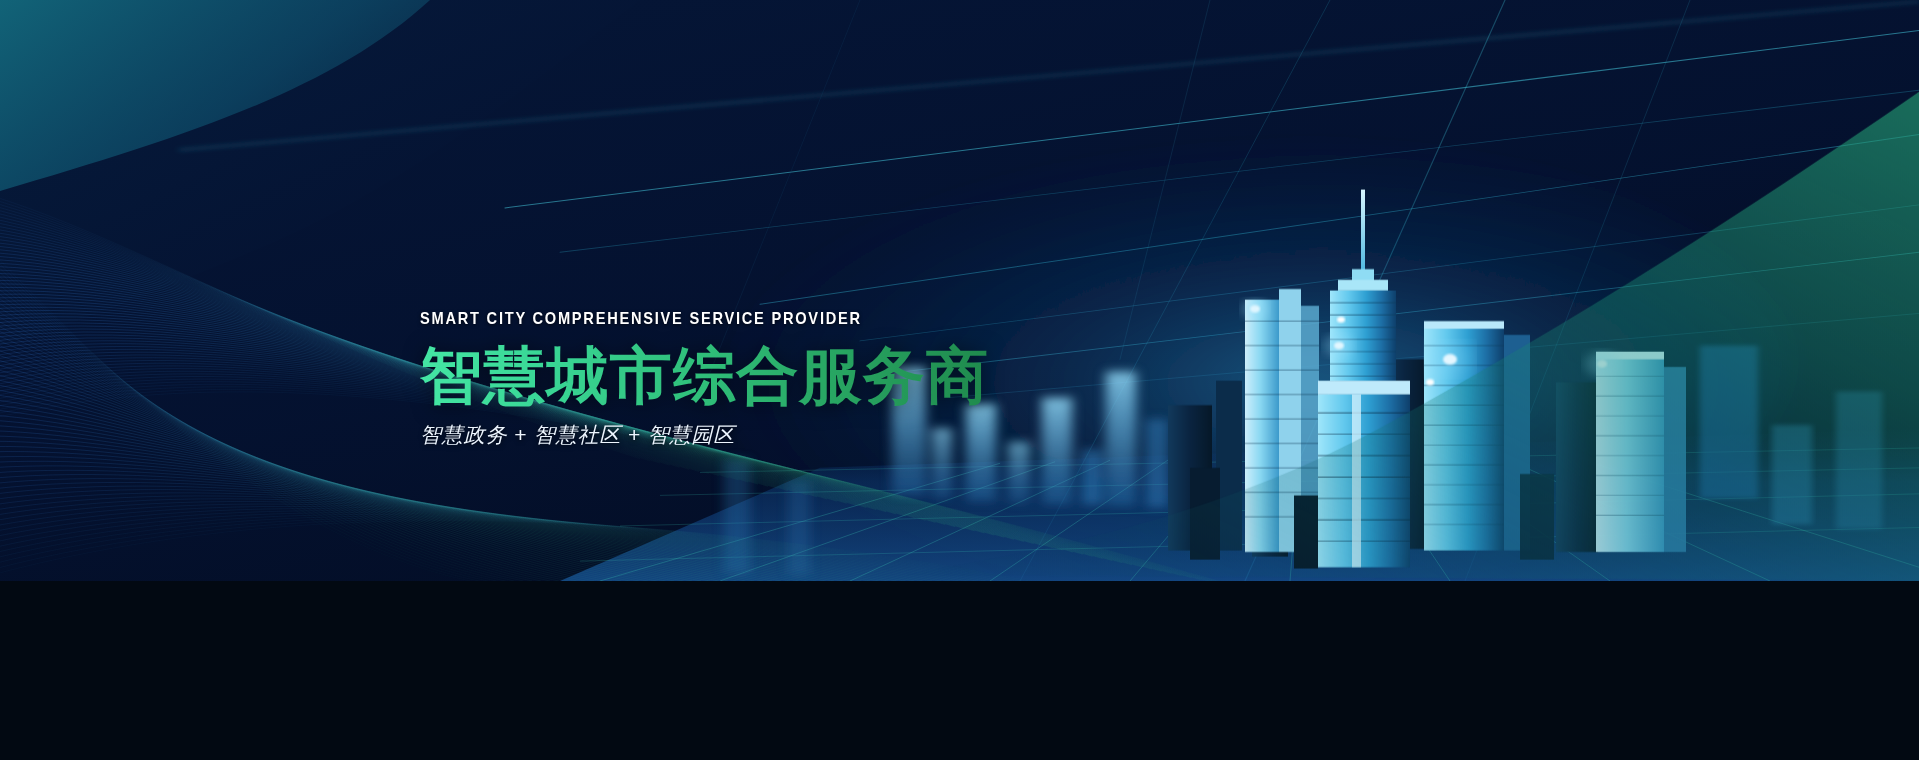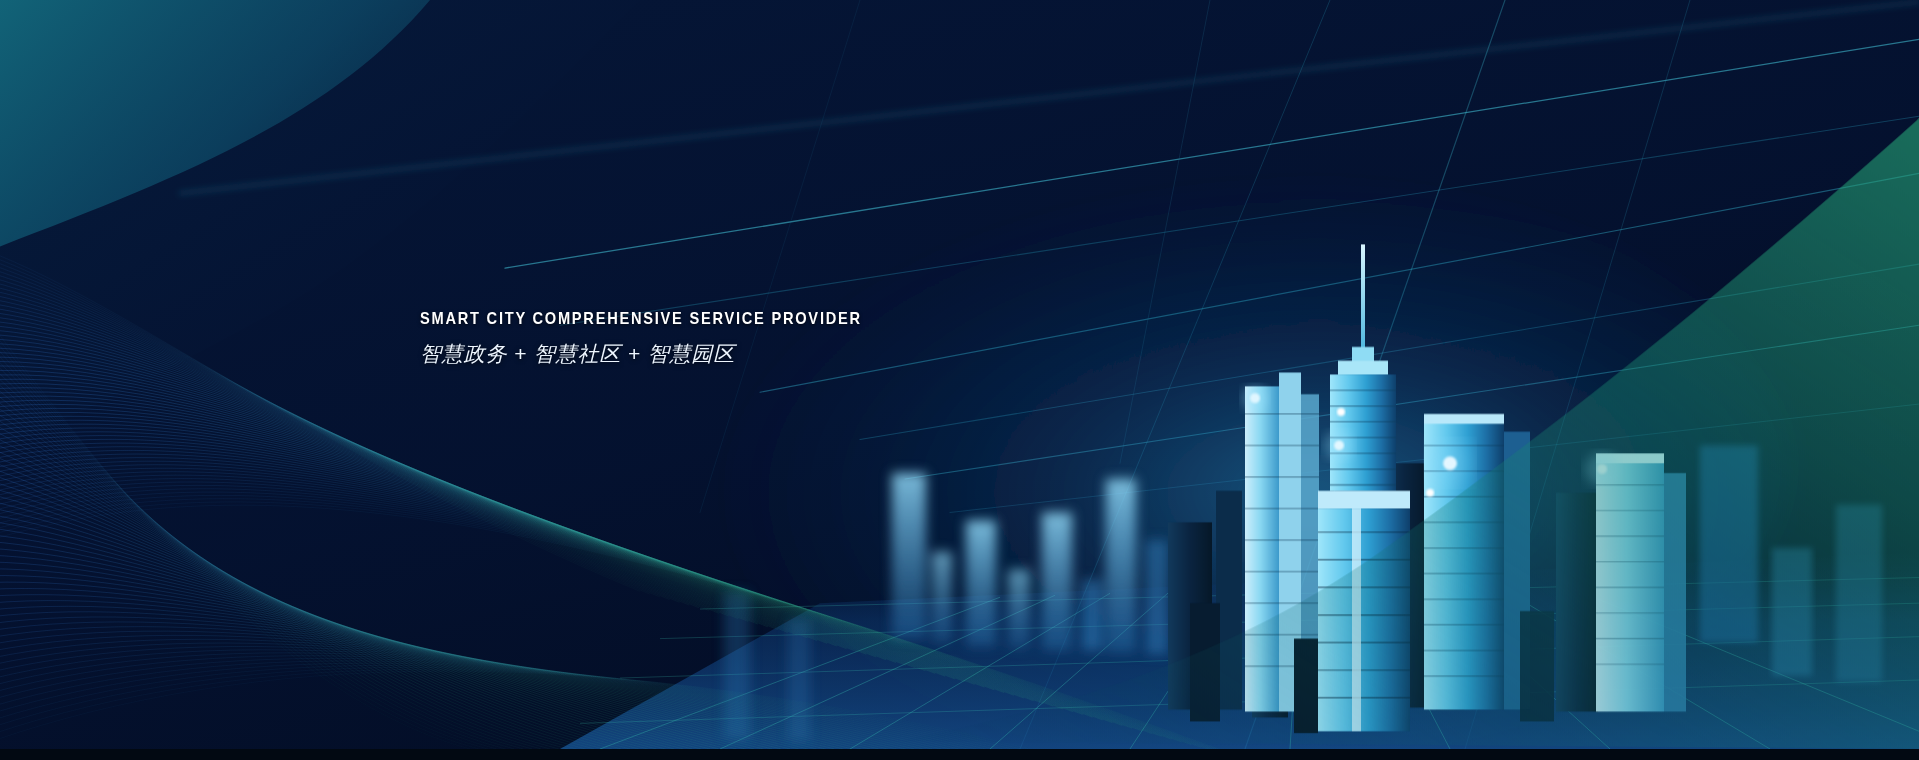--- a/index.html
+++ b/index.html
@@ -1,18 +1,18 @@
 <!DOCTYPE html>
 <html><head>
 <meta charset="utf-8">
 <title>Smart City Banner</title>
 <style>
   html,body{margin:0;padding:0;background:#020912;}
   .stage{
-    position:relative;width:1919px;height:749px;overflow:hidden;
+    position:relative;width:1919px;height:581px;overflow:hidden;
     font-family:"Liberation Sans","DejaVu Sans",sans-serif;
     background:#03101f;
   }
   .layer{position:absolute;inset:0;}
   .layer svg,.layer canvas{display:block;width:100%;height:100%;}
 
   
   .copy{position:absolute;left:420px;top:310px;z-index:40;}
   .eyebrow{
     color:#ffffff;font-size:17px;font-weight:700;
@@ -435,16 +435,17 @@
             <path d="M-30,745.3968253968254 C205.23809523809524,662.063492063492 540.4761904761905,641.9047619047619 1012.2222222222222,760" opacity="0.106"></path>
             <path d="M-30,752.6984126984127 C207.61904761904762,666.031746031746 545.2380952380952,640.952380952381 1021.1111111111111,760" opacity="0.093"></path>
             <path d="M-30,760 C210,670 550,640 1030,760" opacity="0.080"></path>
           </g>
       </g>
     </svg>
   </div>
 
   <div class="copy">
     <div class="eyebrow">SMART CITY COMPREHENSIVE SERVICE PROVIDER</div>
+    <div class="headline">智慧城市综合服务商</div>
     <div class="tagline">智慧政务 + 智慧社区 + 智慧园区</div>
   </div>
 
 </div>
 
 </body></html>

